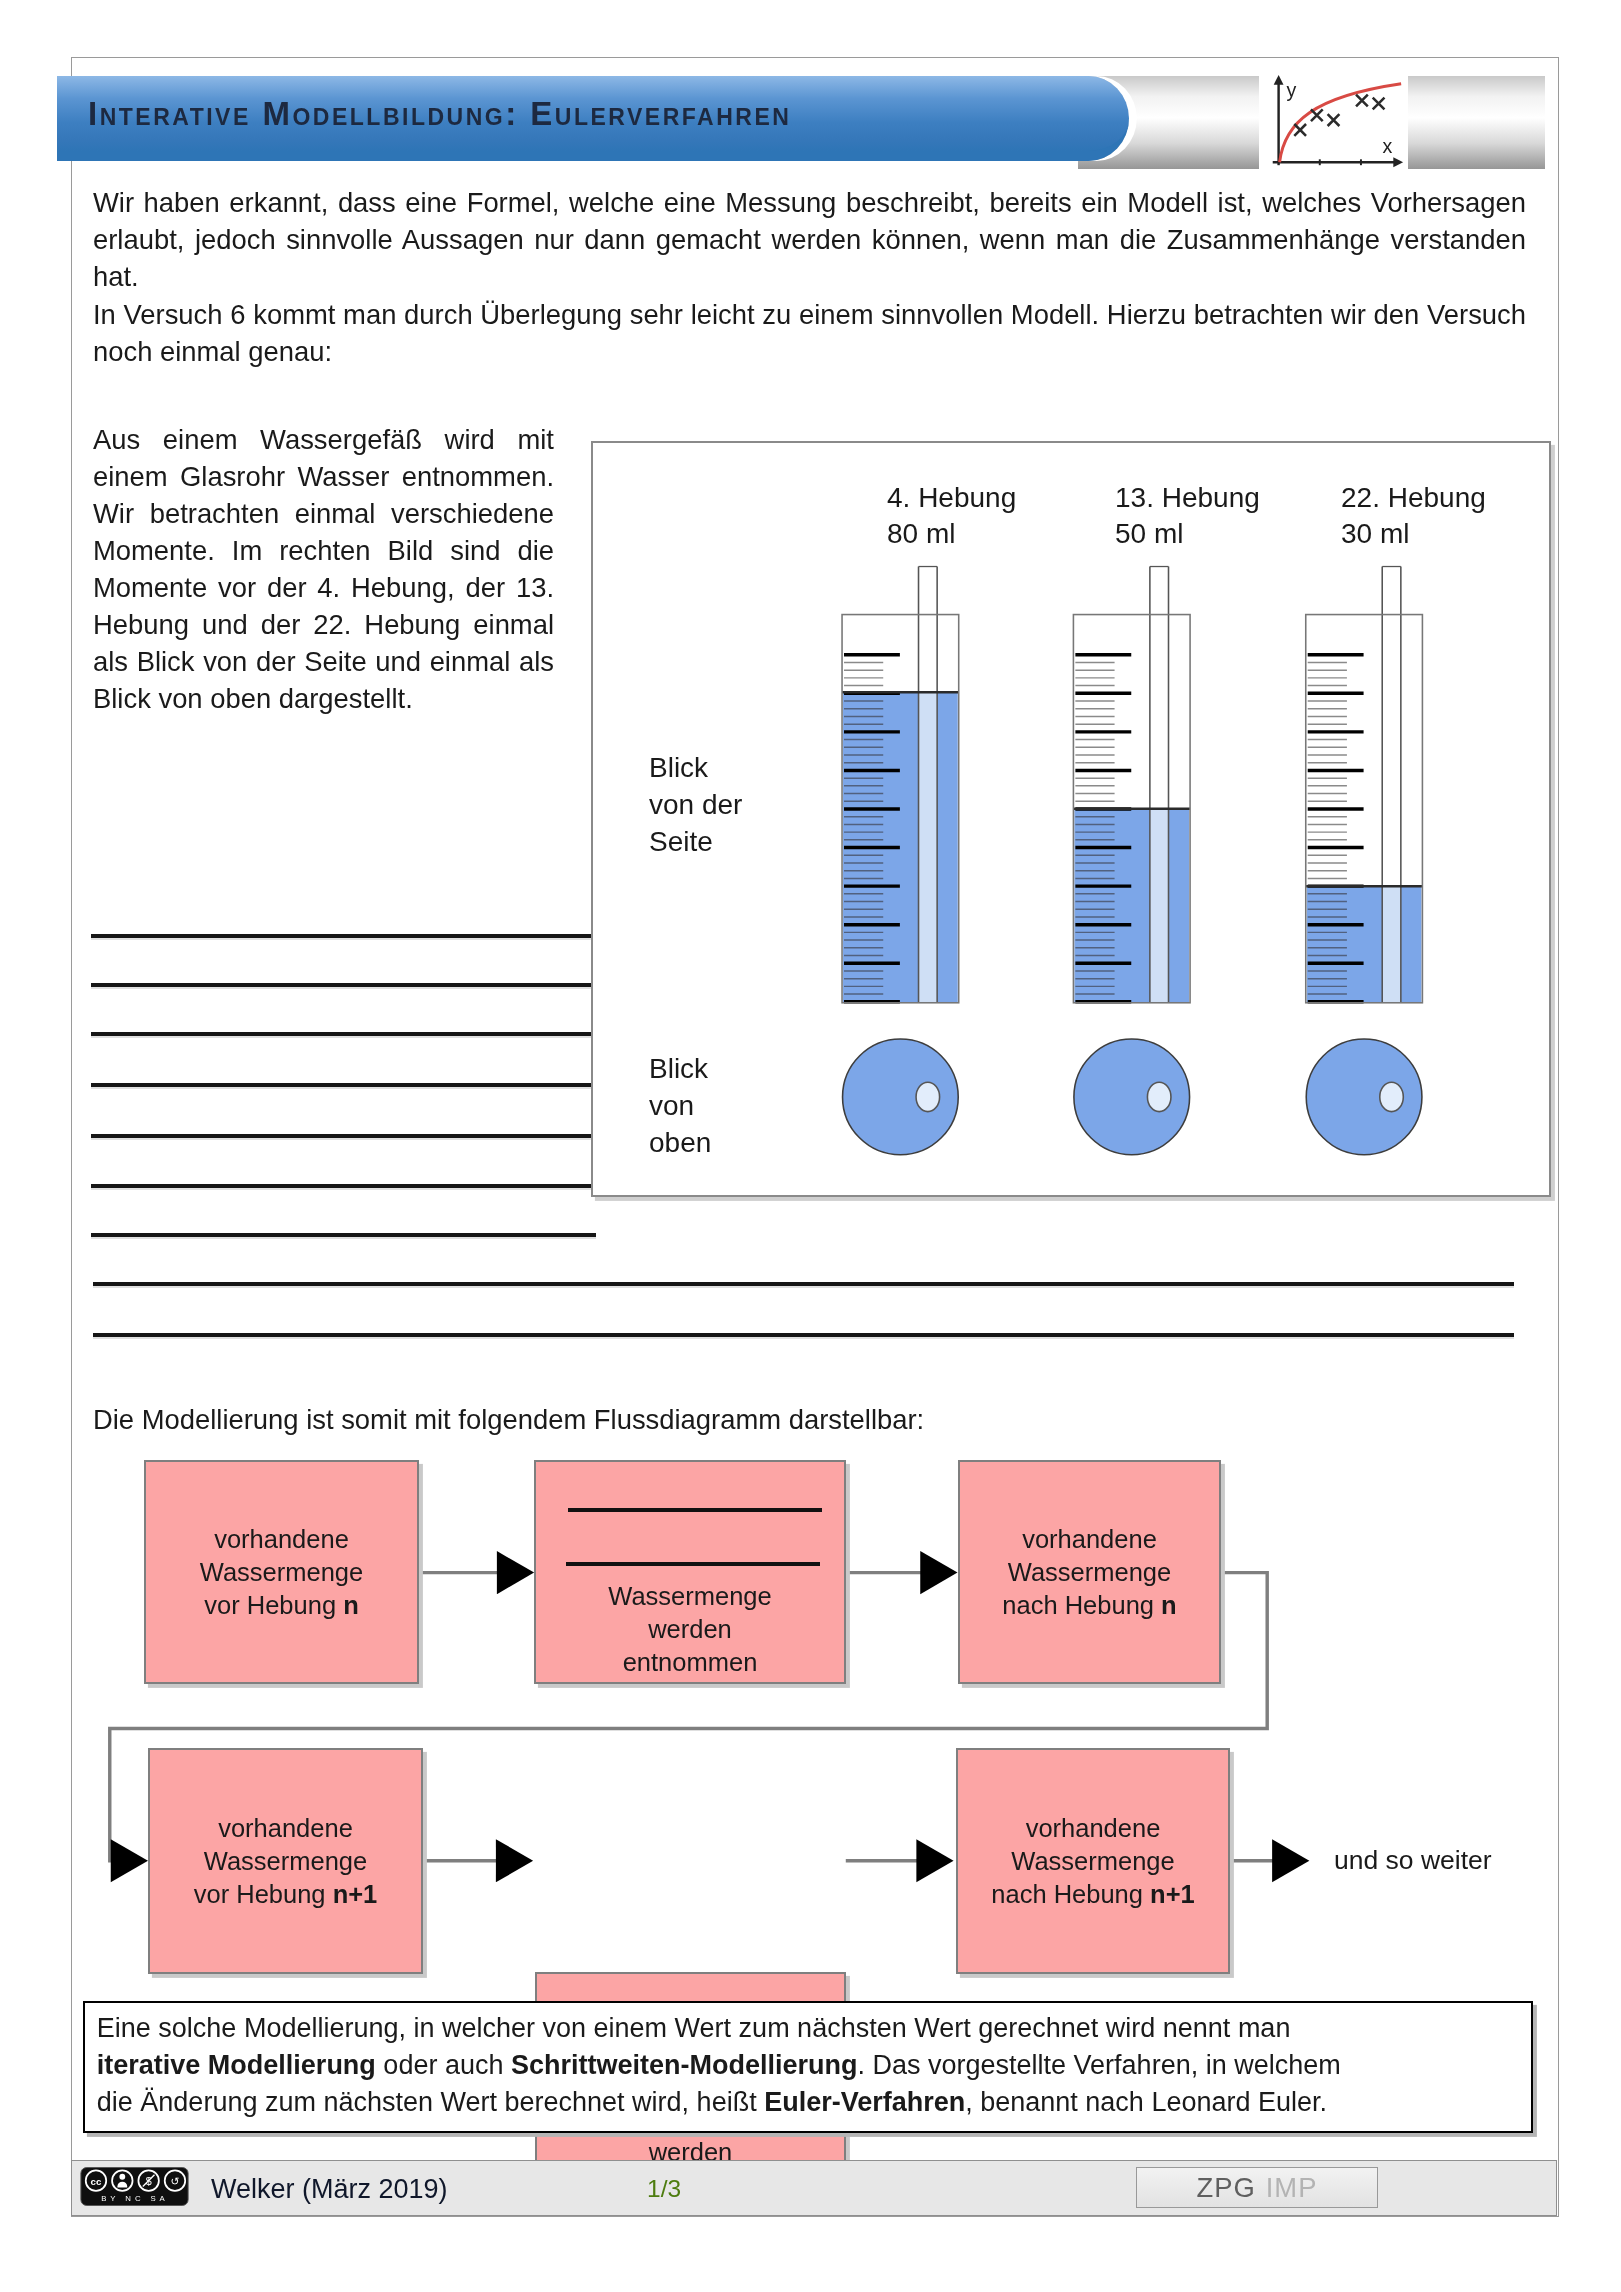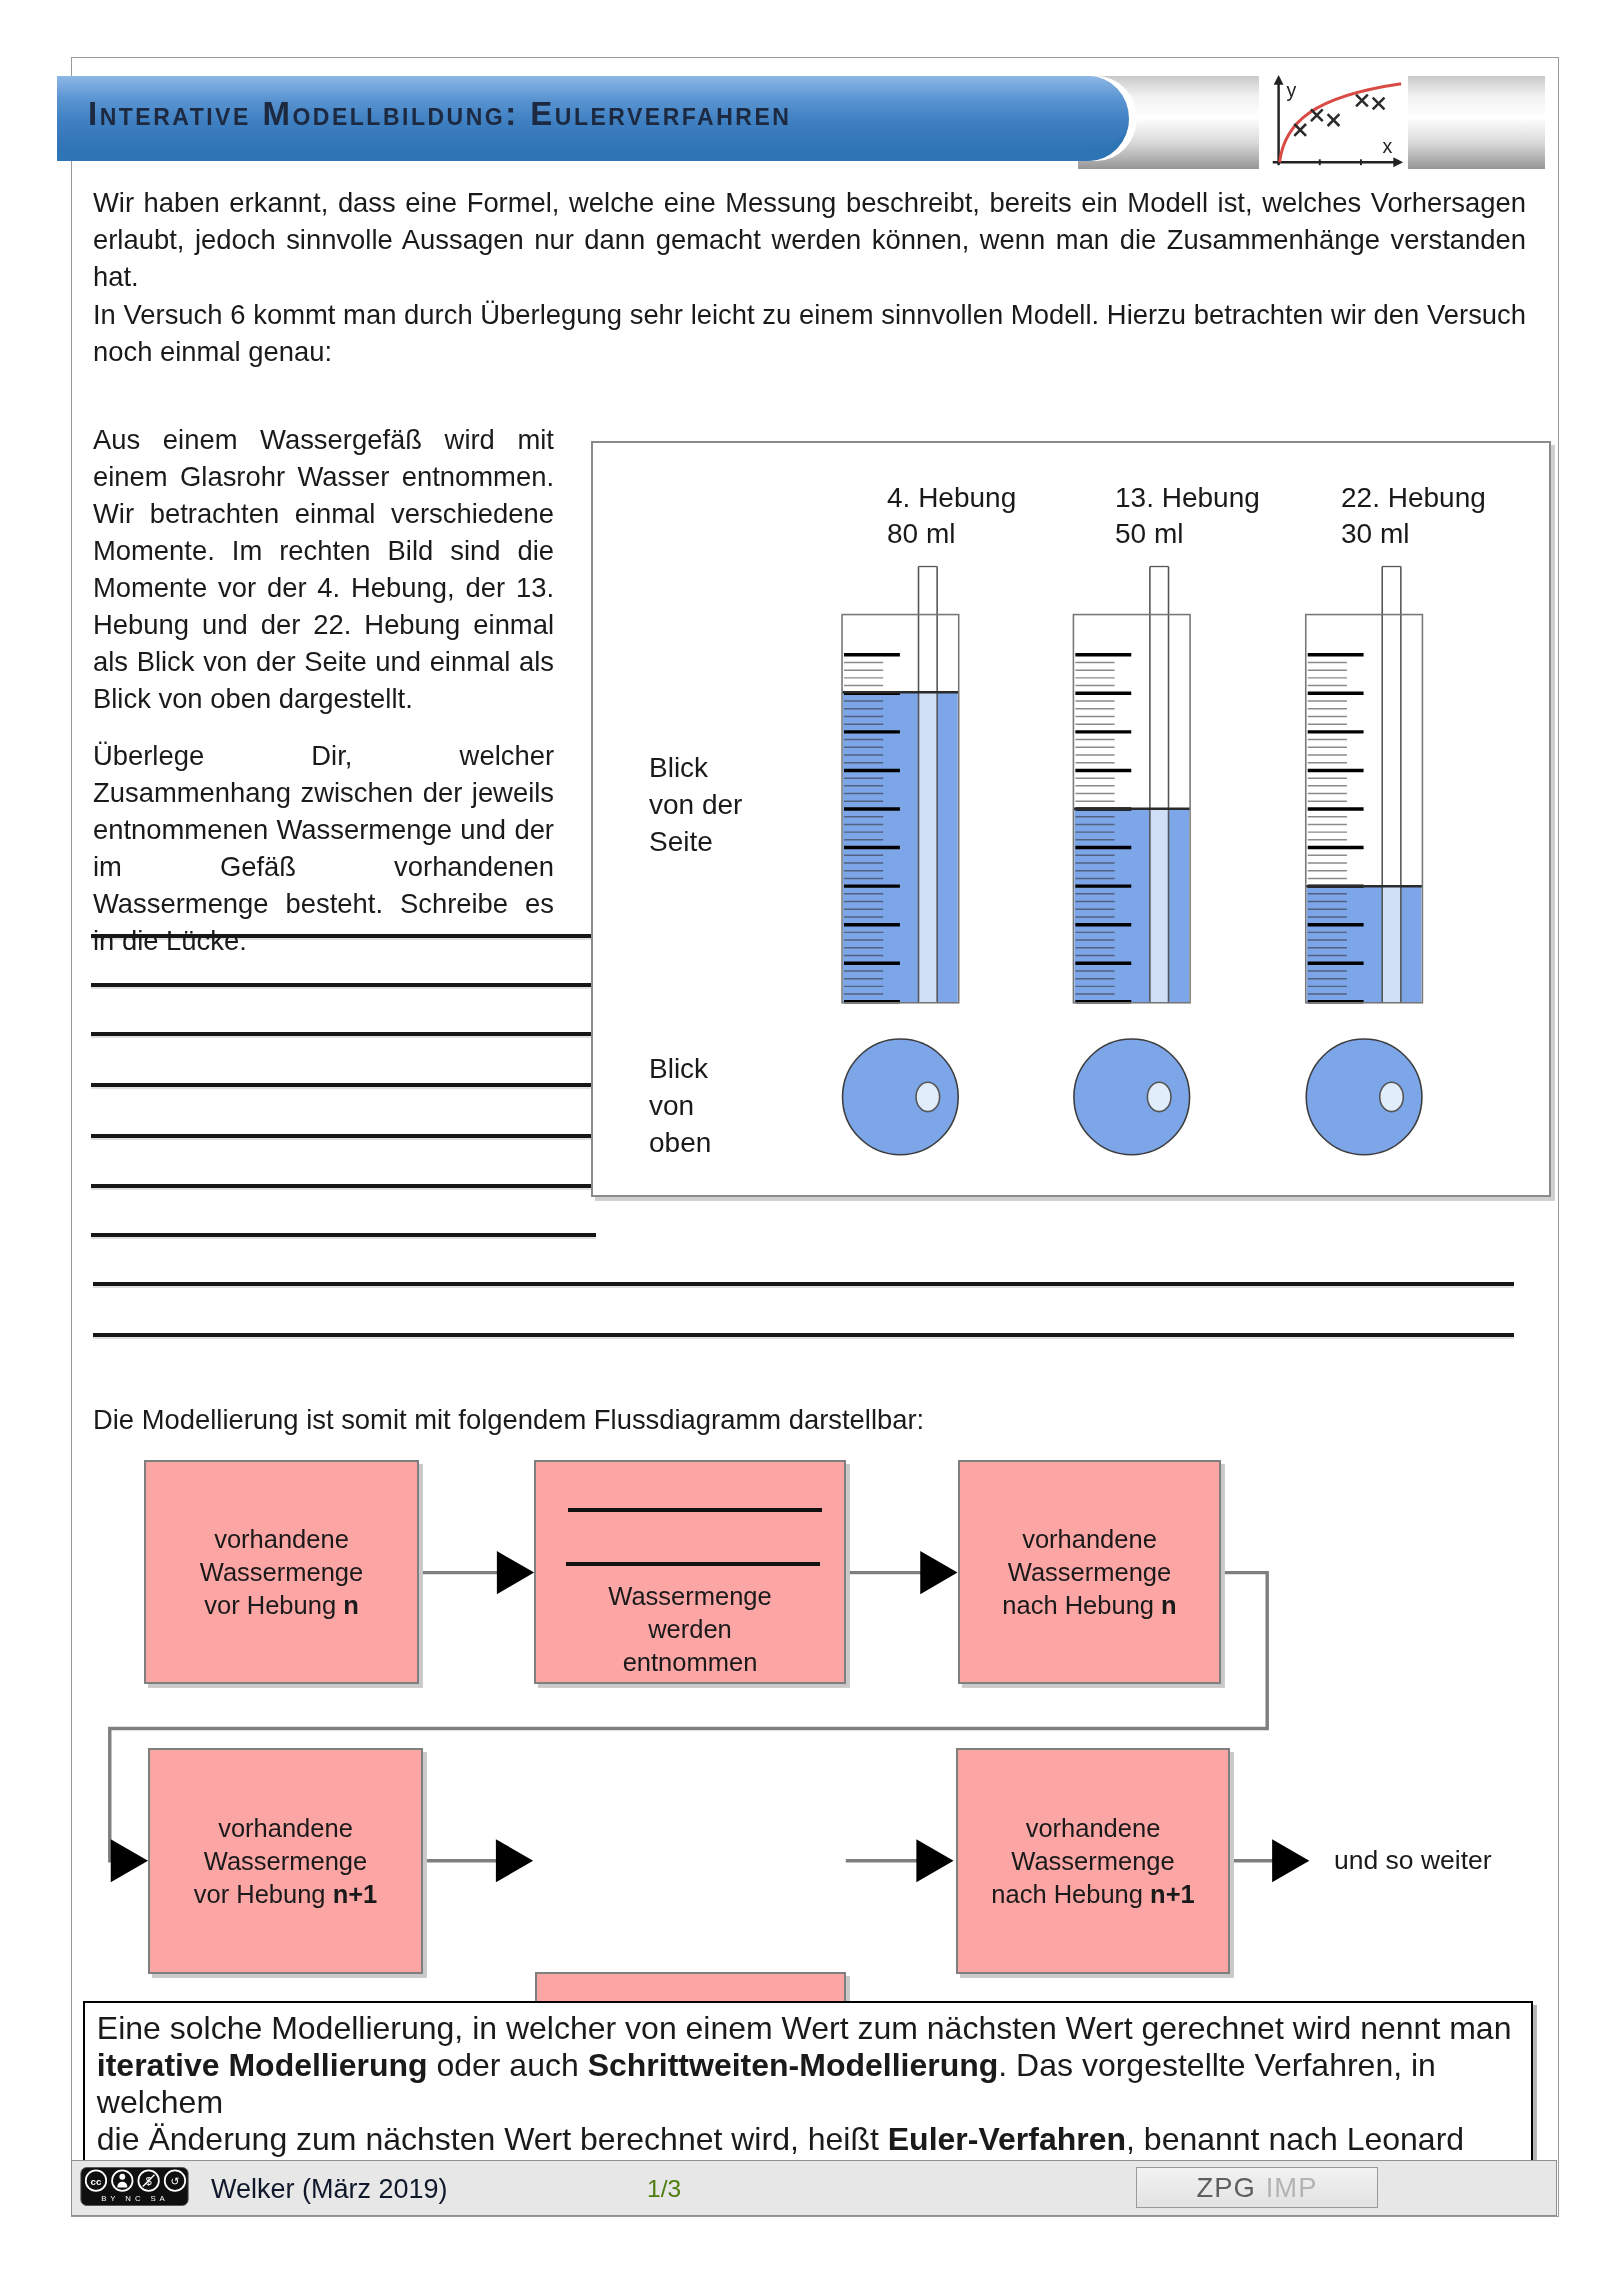--- a/index.html
+++ b/index.html
@@ -30,21 +30,21 @@
   .view-label{font-size:28px;line-height:37px;width:103px;}
   
   .flow-intro{font-size:27.4px;}
   .fbox{border:2px solid #7f7f7f;background:#fca5a5;box-shadow:3.9px 3.9px 0 #c9c9c9;display:flex;align-items:center;justify-content:center;text-align:center;font-size:25.5px;line-height:33px;}
   .fbox .bold{font-weight:bold;}
   .fbox2{display:block;position:relative;}
   .fbox2 .blank{position:absolute;height:3.9px;background:#111;}
   .fbox2 .txt{position:absolute;left:0;right:0;text-align:center;}
   .weiter{font-size:26.5px;white-space:nowrap;}
   
-  .note-box{left:83px;top:2001px;width:1422px;border:2.9px solid #000;background:#fff;box-shadow:3.9px 3.9px 0 #b5b5b5;padding:6.9px 11.8px 9.8px 11.8px;font-size:32px;line-height:37px;}
+  .note-box{left:83px;top:2001px;width:1422px;border:2.9px solid #000;background:#fff;box-shadow:3.9px 3.9px 0 #b5b5b5;padding:6.9px 11.8px 9.8px 11.8px;font-size:27px;line-height:37px;}
   .note-box .bold{font-weight:bold;}
   
   .footer-bar{left:71px;top:2160px;width:1484px;height:54px;background:#e7e7e7;border:1px solid #8f8f8f;}
   .footer-author{left:211px;top:2174px;font-size:27px;color:#0f172a;}
   .footer-page{left:647px;top:2175px;font-size:24.5px;color:#4d7c0f;}
   .zpg-box{left:1136px;top:2167px;width:240px;height:39px;border:1px solid #999;background:linear-gradient(180deg,#f2f2f2,#e2e2e2);display:flex;align-items:center;justify-content:center;font-size:27.4px;letter-spacing:1px;}
   .zpg-box .zpg{color:#5f5f5f;}
   .zpg-box .imp{color:#b3b3b3;margin-left:9.8px;}
 </style>
 </head>
@@ -75,21 +75,20 @@
       <path d="M116,27 l12,12 M128,27 l-12,12"></path>
     </g>
   </svg>
 </div>
 
 <div class="abs para" style="left:93px;top:184px;width:1433px;">Wir haben erkannt, dass eine Formel, welche eine Messung beschreibt, bereits ein Modell ist, welches Vorhersagen erlaubt, jedoch sinnvolle Aussagen nur dann gemacht werden können, wenn man die Zusammenhänge verstanden hat.</div>
 <div class="abs para" style="left:93px;top:296px;width:1433px;">In Versuch 6 kommt man durch Überlegung sehr leicht zu einem sinnvollen Modell. Hierzu betrachten wir den Versuch noch einmal genau:</div>
 
 <div class="abs leftcol" style="left:93px;top:421px;">
   <div class="para">Aus einem Wassergefäß wird mit einem Glasrohr Wasser entnommen. Wir betrachten einmal verschiedene Momente. Im rechten Bild sind die Momente vor der 4. Hebung, der 13. Hebung und der 22. Hebung einmal als Blick von der Seite und einmal als Blick von oben dargestellt.</div>
-  <div class="para">Überlege Dir, welcher Zusammenhang zwischen der jeweils entnommenen Wassermenge und der im Gefäß vorhandenen Wassermenge besteht. Schreibe es in die Lücke:</div>
 </div>
 
 <div class="abs wline" style="left:91px;top:934px;width:505px;"></div>
 <div class="abs wline" style="left:91px;top:983px;width:505px;"></div>
 <div class="abs wline" style="left:91px;top:1032px;width:505px;"></div>
 <div class="abs wline" style="left:91px;top:1083px;width:505px;"></div>
 <div class="abs wline" style="left:91px;top:1134px;width:505px;"></div>
 <div class="abs wline" style="left:91px;top:1184px;width:505px;"></div>
 <div class="abs wline" style="left:91px;top:1233px;width:505px;"></div>
 

